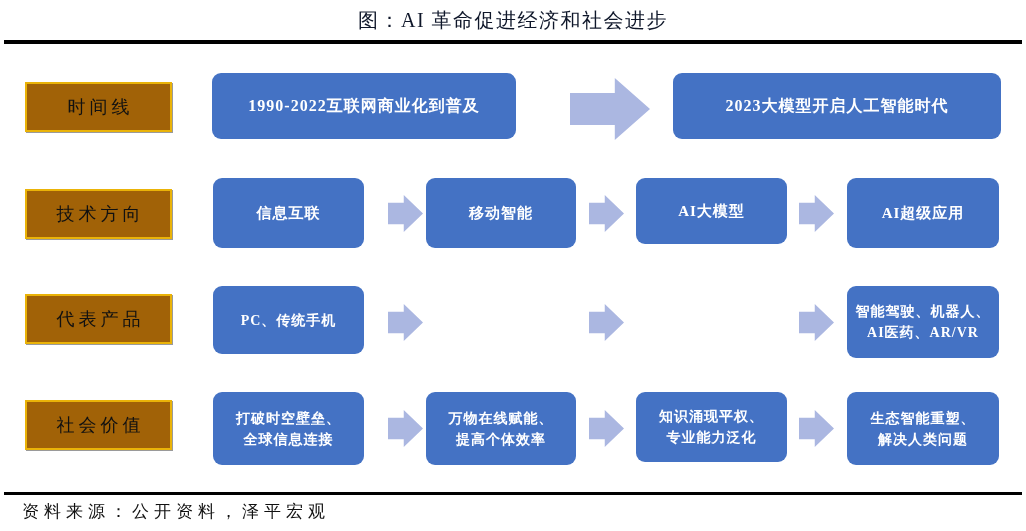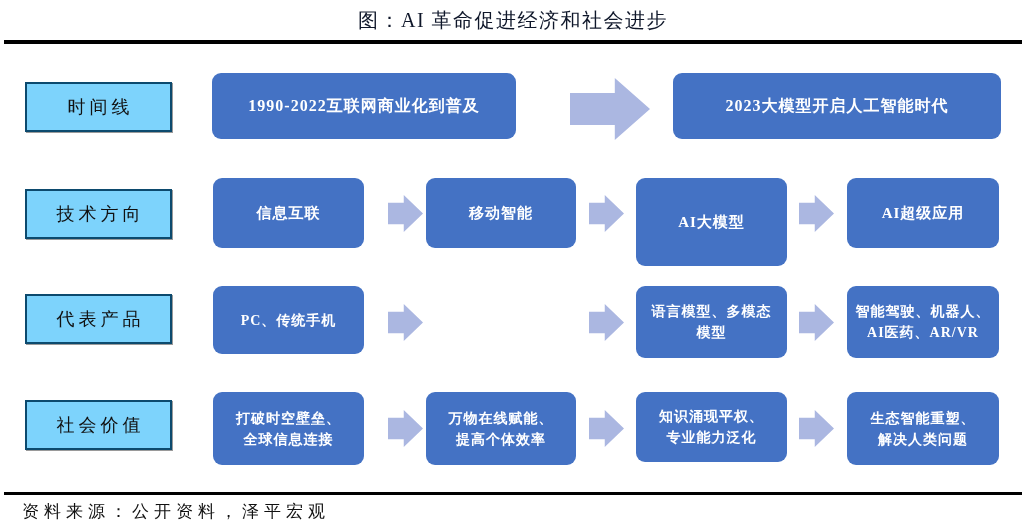--- a/index.html
+++ b/index.html
@@ -8,22 +8,22 @@
     font-family:"Liberation Serif","DejaVu Serif",serif;overflow:hidden;
   }
   .title{
     position:absolute;top:7px;left:0;width:100%;text-align:center;
     font-size:20px;letter-spacing:1.5px;color:#0f172a;
   }
   .rule{position:absolute;background:var(--rule-black,#000);}
   .rule.top{left:4px;top:40px;width:1018px;height:4px;}
   .rule.bottom{left:4px;top:492px;width:1018px;height:3px;}
   .label-box{
-    position:absolute;left:25px;width:143px;height:46px;background:#7dd3fc;
-    border:2px solid #0c4a6e;display:flex;align-items:center;justify-content:center;
+    position:absolute;left:25px;width:143px;height:46px;background:#a16207;
+    border:2px solid #eab308;display:flex;align-items:center;justify-content:center;
     font-size:18px;letter-spacing:4px;color:#111;box-shadow:1px 1px 0 #9a9a9a;
   }
   .label-box span{padding-left:4px;}
   .bluebox{
     position:absolute;background:var(--box-blue,#4472C4);border-radius:9px;
     color:#fff;display:flex;align-items:center;justify-content:center;
     text-align:center;font-weight:bold;letter-spacing:1px;white-space:pre-line;
   }
   .fs16{font-size:16px;}
   .fs15{font-size:15px;}
@@ -57,32 +57,30 @@
   <div class="arrow big" style="left:570px;top:78px"></div>
   <div class="bluebox fs16" style="left:673px;top:73px;width:328px;height:66px">2023大模型开启人工智能时代</div>
 
   <div class="label-box" style="top:189px">
     <span>技术方向</span>
   </div>
   <div class="bluebox fs15" style="left:213px;top:178px;width:151px;height:70px">信息互联</div>
   <div class="arrow small" style="left:388px;top:195px"></div>
   <div class="bluebox fs15" style="left:426px;top:178px;width:150px;height:70px">移动智能</div>
   <div class="arrow small" style="left:589px;top:195px"></div>
-  <div class="bluebox fs15" style="left:636px;top:178px;width:151px;height:88px">AI大模型</div>
+  <div class="bluebox fs15" style="left:636px;top:178px;width:151px;height:66px">AI大模型</div>
   <div class="arrow small" style="left:799px;top:195px"></div>
   <div class="bluebox fs15" style="left:847px;top:178px;width:152px;height:70px">AI超级应用</div>
 
   <div class="label-box" style="top:294px">
     <span>代表产品</span>
   </div>
   <div class="bluebox fs14" style="left:213px;top:286px;width:151px;height:68px">PC、传统手机</div>
   <div class="arrow small" style="left:388px;top:304px"></div>
   <div class="arrow small" style="left:589px;top:304px"></div>
-  <div class="bluebox fs14" style="left:636px;top:286px;width:151px;height:72px">语言模型、多模态
-模型</div>
   <div class="arrow small" style="left:799px;top:304px"></div>
   <div class="bluebox fs14" style="left:847px;top:286px;width:152px;height:72px">智能驾驶、机器人、
 AI医药、AR/VR</div>
 
   <div class="label-box" style="top:400px">
     <span>社会价值</span>
   </div>
   <div class="bluebox fs14" style="left:213px;top:392px;width:151px;height:73px">打破时空壁垒、
 全球信息连接</div>
   <div class="arrow small" style="left:388px;top:410px"></div>

